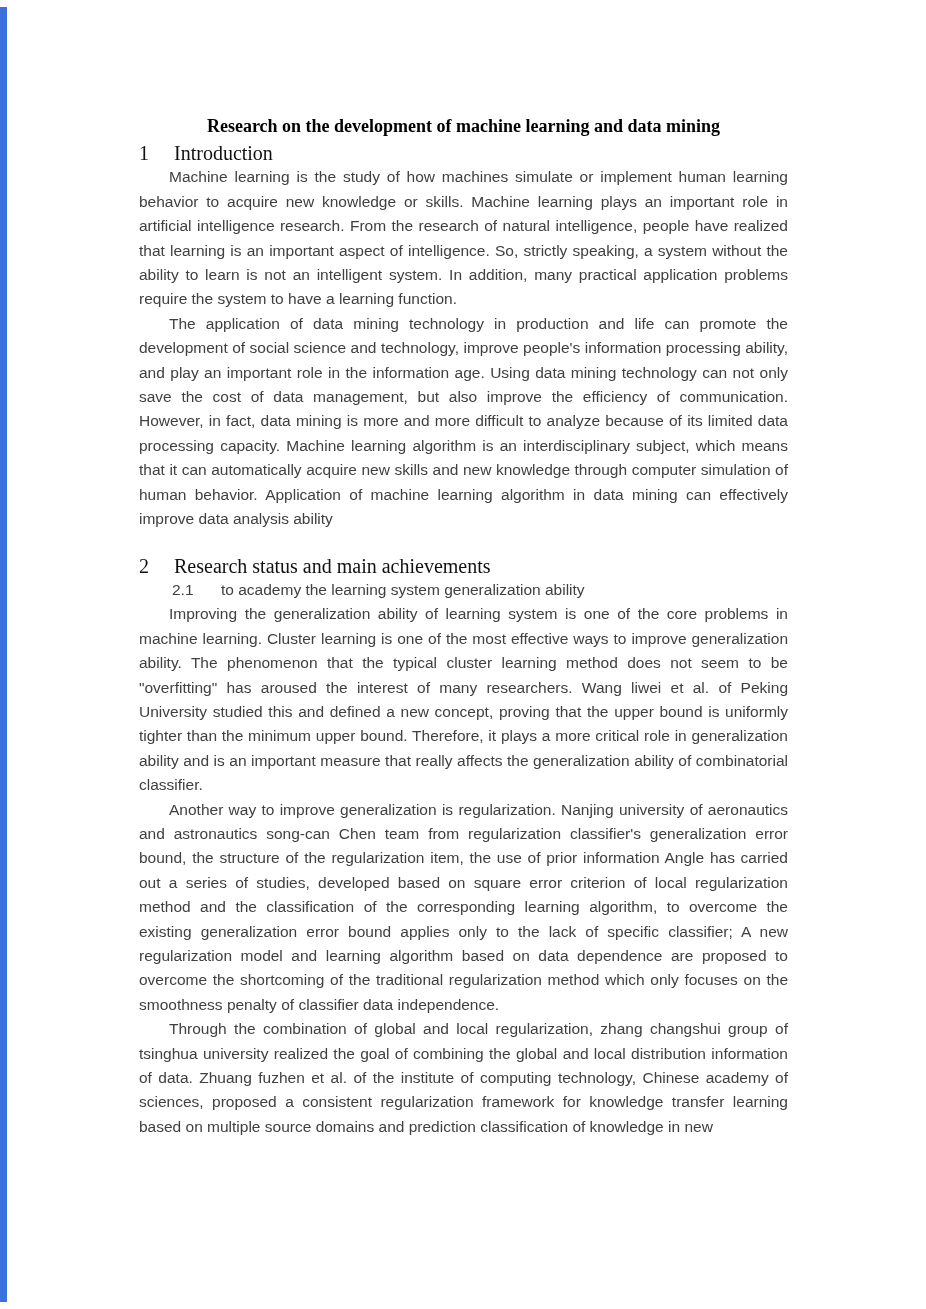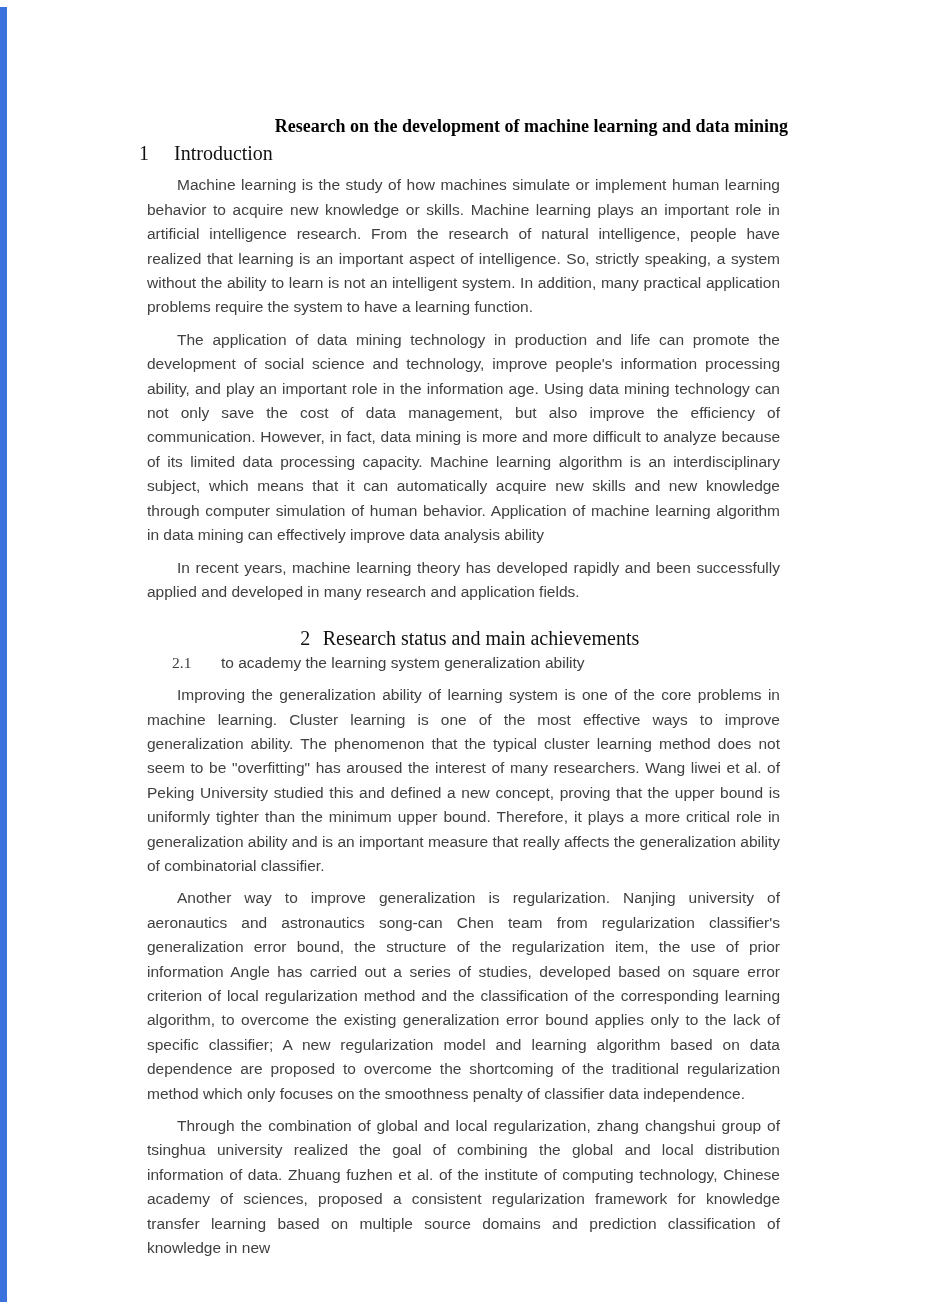--- a/index.html
+++ b/index.html
@@ -23,46 +23,46 @@
     position: absolute;
     left: 139px;
     top: 113px;
     width: 649px;
   }
   .doc-title {
     font-family: "Liberation Serif", serif;
     font-weight: bold;
     font-size: 18px;
     line-height: 26px;
-    text-align: right;
+    text-align: center;
     color: #000000;
     margin: 0 0 2px 0;
   }
   .sec-heading {
     font-family: "Liberation Serif", serif;
     font-size: 20px;
     line-height: 24.4px;
     color: #111111;
   }
   .sec-num { display: inline-block; width: 35px; }
-  .sec-gap { margin-top: 22px; text-align: center; }
+  .sec-gap { margin-top: 22px; }
   .sub-heading {
     font-family: "Liberation Sans", sans-serif;
     font-size: 15.5px;
     line-height: 24.4px;
     color: #404040;
     padding-left: 33px;
   }
-  .sub-num { display: inline-block; width: 49px; font-family: Liberation Serif, serif; }
+  .sub-num { display: inline-block; width: 49px; }
   .body-para {
     font-family: "Liberation Sans", sans-serif;
     font-size: 15.5px;
     line-height: 24.4px;
     color: #404040;
-    margin: 8px;
+    margin: 0;
     text-align: justify;
     text-indent: 30px;
   }
 </style>
 </head>
 <body>
 
 <div class="page">
 
   <div class="left-scrollbar"></div>
@@ -72,21 +72,20 @@
     <h1 class="doc-title">Research on the development of machine learning and data mining</h1>
 
     <div class="sec-heading">
       <span class="sec-num">1</span><span class="sec-text">Introduction</span>
     </div>
 
     <p class="body-para">Machine learning is the study of how machines simulate or implement human learning behavior to acquire new knowledge or skills. Machine learning plays an important role in artificial intelligence research. From the research of natural intelligence, people have realized that learning is an important aspect of intelligence. So, strictly speaking, a system without the ability to learn is not an intelligent system. In addition, many practical application problems require the system to have a learning function.</p>
 
     <p class="body-para">The application of data mining technology in production and life can promote the development of social science and technology, improve people's information processing ability, and play an important role in the information age. Using data mining technology can not only save the cost of data management, but also improve the efficiency of communication. However, in fact, data mining is more and more difficult to analyze because of its limited data processing capacity. Machine learning algorithm is an interdisciplinary subject, which means that it can automatically acquire new skills and new knowledge through computer simulation of human behavior. Application of machine learning algorithm in data mining can effectively improve data analysis ability</p>
 
-    <p class="body-para">In recent years, machine learning theory has developed rapidly and been successfully applied and developed in many research and application fields.</p>
 
     <div class="sec-heading sec-gap">
       <span class="sec-num">2</span><span class="sec-text">Research status and main achievements</span>
     </div>
 
     <div class="sub-heading">
       <span class="sub-num">2.1</span><span class="sub-text">to academy the learning system generalization ability</span>
     </div>
 
     <p class="body-para">Improving the generalization ability of learning system is one of the core problems in machine learning. Cluster learning is one of the most effective ways to improve generalization ability. The phenomenon that the typical cluster learning method does not seem to be "overfitting" has aroused the interest of many researchers. Wang liwei et al. of Peking University studied this and defined a new concept, proving that the upper bound is uniformly tighter than the minimum upper bound. Therefore, it plays a more critical role in generalization ability and is an important measure that really affects the generalization ability of combinatorial classifier.</p>

